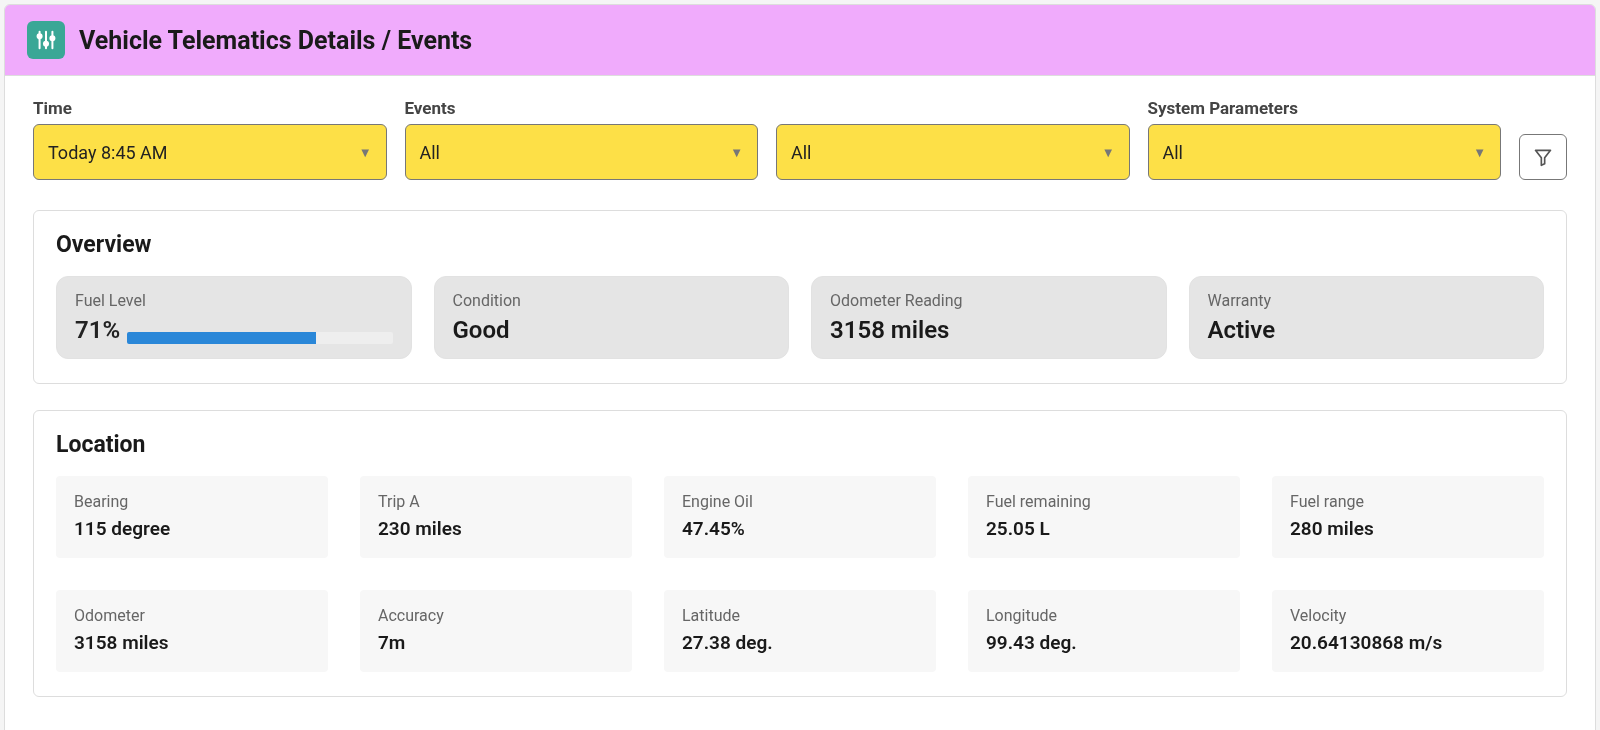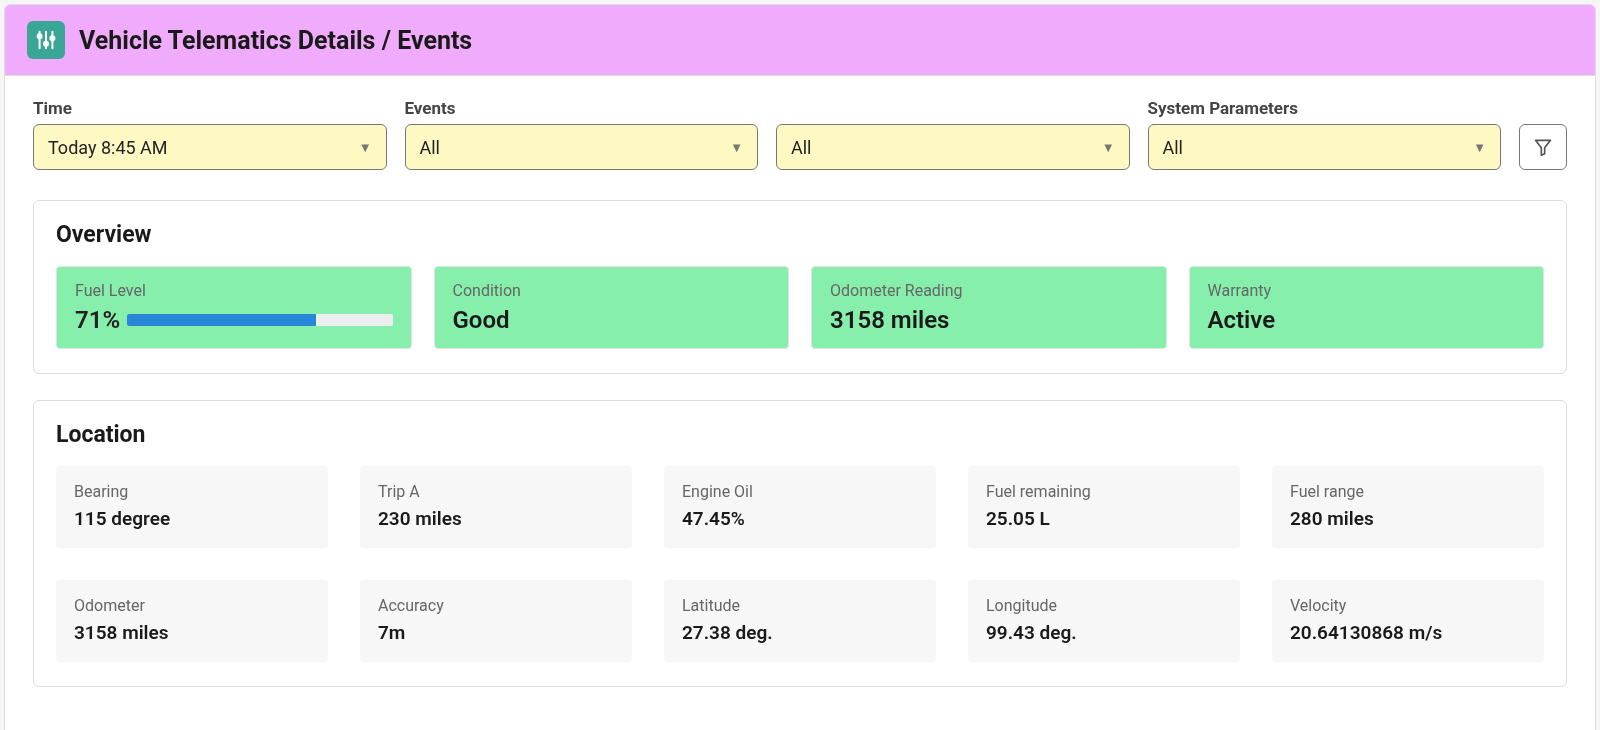--- a/index.html
+++ b/index.html
@@ -63,25 +63,25 @@
       color: #444;
       font-weight: 700;
     }
     .dropdown {
       display: flex;
       align-items: center;
       justify-content: space-between;
       border: 1px solid #777;
       border-radius: 6px;
       padding: 10px 14px;
-      background: #fef9c3;
+      background: #fde047;
       cursor: pointer;
       font-size: 18px;
       color: #222;
-      height: 46px;
+      height: 56px;
     }
     .dropdown-caret {
       color: #777;
       font-size: 13px;
     }
     .filter-icon-btn {
       width: 48px;
       height: 46px;
       border: 1px solid #777;
       border-radius: 6px;
@@ -105,38 +105,38 @@
       margin-bottom: 18px;
       color: #1a1a1a;
     }
     .overview-row {
       display: flex;
       gap: 22px;
     }
     .overview-card {
       flex: 1;
       border: 1px solid #e2e2e2;
-      border-radius: 4px;
+      border-radius: 12px;
       padding: 14px 18px;
-      background: #86efac;
+      background: #e5e5e5;
     }
     .card-label {
       font-size: 16px;
       color: #666;
       margin-bottom: 6px;
       font-weight: 400;
     }
     .card-value {
       font-size: 24px;
       font-weight: 600;
       color: #1a1a1a;
     }
     .fuel-row {
       display: flex;
-      align-items: center;
+      align-items: flex-end;
       gap: 7px;
     }
     .fuel-pct {
       font-size: 24px;
       font-weight: 600;
     }
     .fuel-bar {
       flex: 1;
       height: 12px;
       background: #eee;

